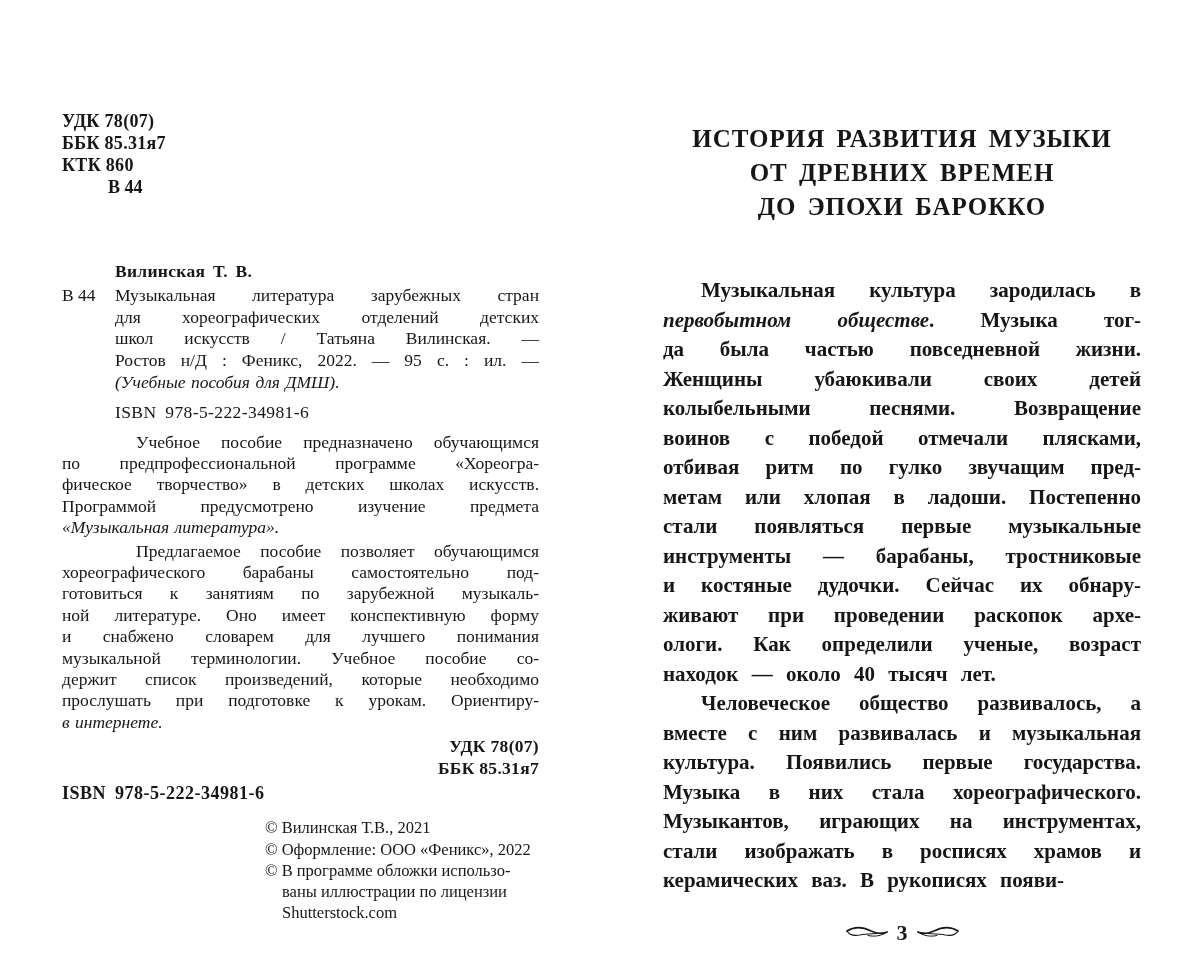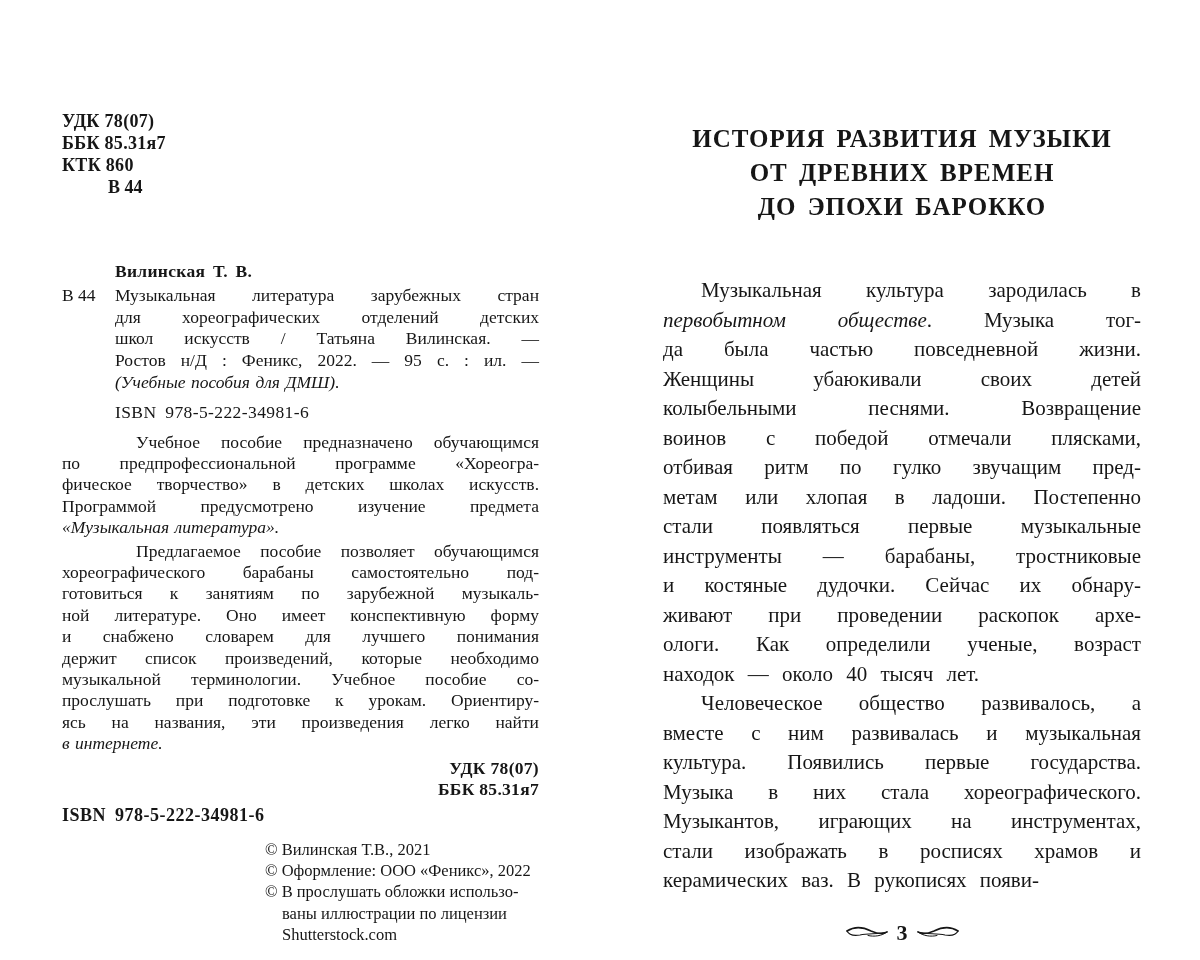--- a/index.html
+++ b/index.html
@@ -42,21 +42,21 @@
   .copyright { margin-top: 13px; margin-left: 203px; font-size: 16.5px; line-height: 21.3px; }
   .copyright .line:nth-child(4),
   .copyright .line:nth-child(5) { padding-left: 17px; }
 
   
   .right-col { position: absolute; left: 663px; top: 0; width: 478px; }
 
   .chapter-title { margin-top: 78px; text-align: center; font-weight: bold; font-size: 25px; line-height: 34px; letter-spacing: 1px; word-spacing: 4px; }
 
   .body-para { font-size: 21px; line-height: 29.5px; }
-  .body-para .line { text-align: justify; text-align-last: justify; word-spacing: 2px; }
+  .body-para .line { text-align: justify; text-align-last: justify; word-spacing: 2px; font-weight: bold; }
   .body-para .line:last-child { text-align-last: left; }
   .body-para .line:first-child { text-indent: 38px; }
   .body-1 { margin-top: 52px; }
   .body-2 { margin-top: 0px; }
   .body-para .line:last-child span { word-spacing: 8px; }
 
   .pagenum-row { margin-top: 26px; display: flex; justify-content: center; align-items: center; gap: 9px; }
   .pagenum { font-weight: bold; font-size: 22px; line-height: 22px; }
   .flourish { display: block; }
   .flourish.mirrored { transform: scaleX(-1); }
@@ -102,38 +102,37 @@
         <div class="line"><span>Программой предусмотрено изучение предмета</span></div>
         <div class="line"><span>«Музыкальная литература».</span></div>
       </div>
 
     <div class="annot annot-2 jpara">
         <div class="line"><span>Предлагаемое пособие позволяет обучающимся</span></div>
         <div class="line"><span>хореографического барабаны самостоятельно под-</span></div>
         <div class="line"><span>готовиться к занятиям по зарубежной музыкаль-</span></div>
         <div class="line"><span>ной литературе. Оно имеет конспективную форму</span></div>
         <div class="line"><span>и снабжено словарем для лучшего понимания</span></div>
+        <div class="line"><span>музыкальной терминологии. Учебное пособие со-</span></div>
         <div class="line"><span>держит список произведений, которые необходимо</span></div>
-        <div class="line"><span>музыкальной терминологии. Учебное пособие со-</span></div>
         <div class="line"><span>прослушать при подготовке к урокам. Ориентиру-</span></div>
-        <div class="line"><span>ясь на названия, эти произведения легко найти</span></div>
         <div class="line"><span>в интернете.</span></div>
       </div>
 
     <div class="codes-bottom">
         <div class="line"><span>УДК 78(07)</span></div>
         <div class="line"><span>ББК 85.31я7</span></div>
       </div>
 
     <div class="isbn-bottom">ISBN 978-5-222-34981-6</div>
 
     <div class="copyright">
         <div class="line"><span>© Вилинская Т.В., 2021</span></div>
         <div class="line"><span>© Оформление: ООО «Феникс», 2022</span></div>
-        <div class="line"><span>© В прослушать обложки использо-</span></div>
+        <div class="line"><span>© В программе обложки использо-</span></div>
         <div class="line"><span>ваны иллюстрации по лицензии</span></div>
         <div class="line"><span>Shutterstock.com</span></div>
       </div>
   </div>
 
   <div class="right-col">
 
     <div class="chapter-title">
         <div class="line"><span>ИСТОРИЯ РАЗВИТИЯ МУЗЫКИ</span></div>
         <div class="line"><span>ОТ ДРЕВНИХ ВРЕМЕН</span></div>

